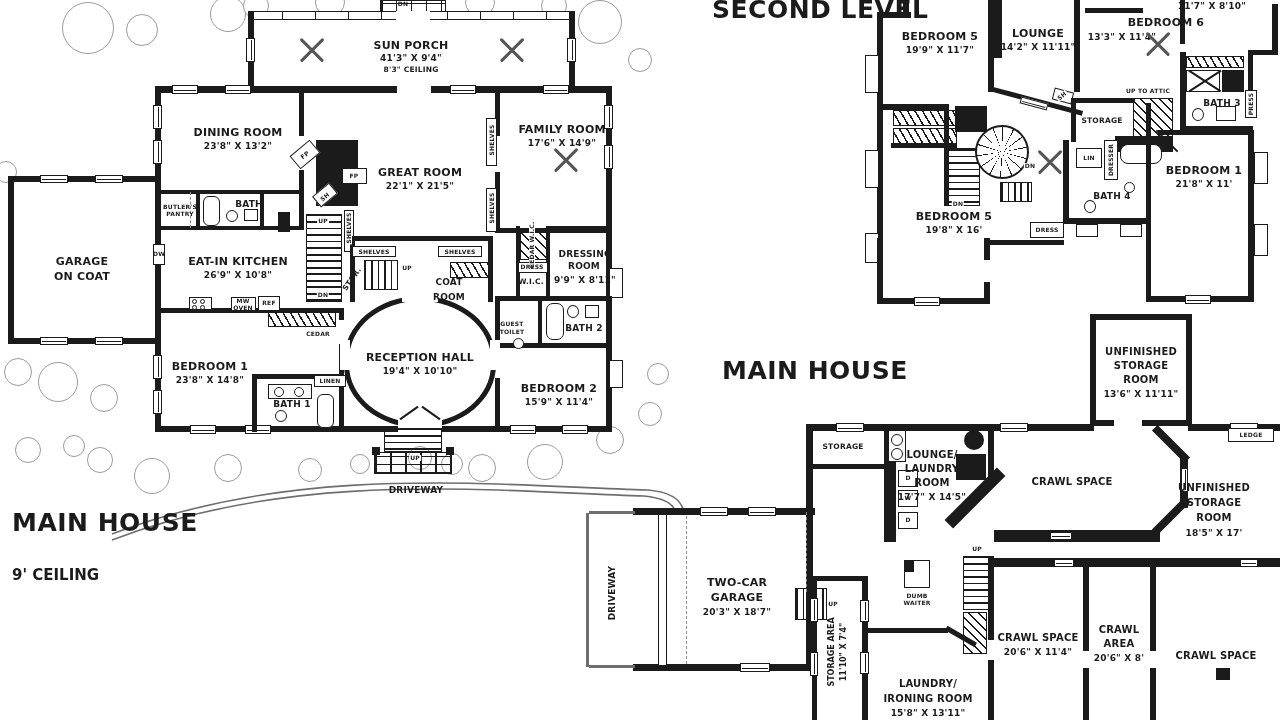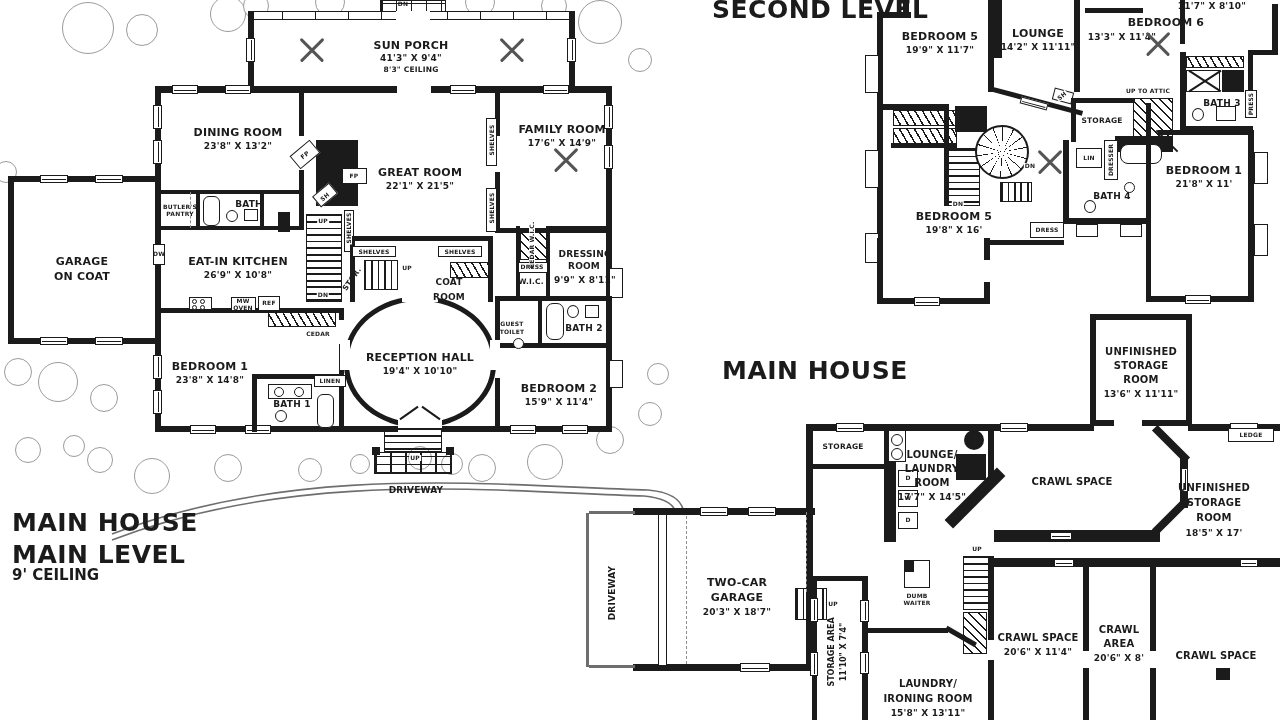--- a/index.html
+++ b/index.html
@@ -269,21 +269,20 @@
     <div class="lbl m" style="left:559px;top:388px">BEDROOM 2</div>
     <div class="lbl s" style="left:559px;top:402px">15'9" X 11'4"</div>
     <div class="lbl xxs bg" style="left:415px;top:458px">UP</div>
     <div class="lbl s" style="left:416px;top:490px">DRIVEWAY</div>
 
     <div class="fan" style="left:312px;top:50px"></div>
     <div class="fan" style="left:512px;top:50px"></div>
     <div class="fan" style="left:566px;top:160px"></div>
 
     <div class="title" style="left:12px;top:508px">MAIN HOUSE</div>
-    <div class="title" style="left:12px;top:540px">MAIN LEVEL</div>
     <div class="subtitle" style="left:12px;top:566px">9' CEILING</div>
   </div>
 
   <div class="layer">
     <div class="title" style="left:712px;top:-5px">SECOND LEVEL</div>
 
     <div class="w" style="left:877px;top:12px;width:34px;height:6px"></div>
     <div class="w" style="left:903px;top:0;width:6px;height:16px"></div>
     <div class="w" style="left:877px;top:12px;width:6px;height:230px"></div>
     <div class="box" style="left:865px;top:55px;width:14px;height:38px"></div>

